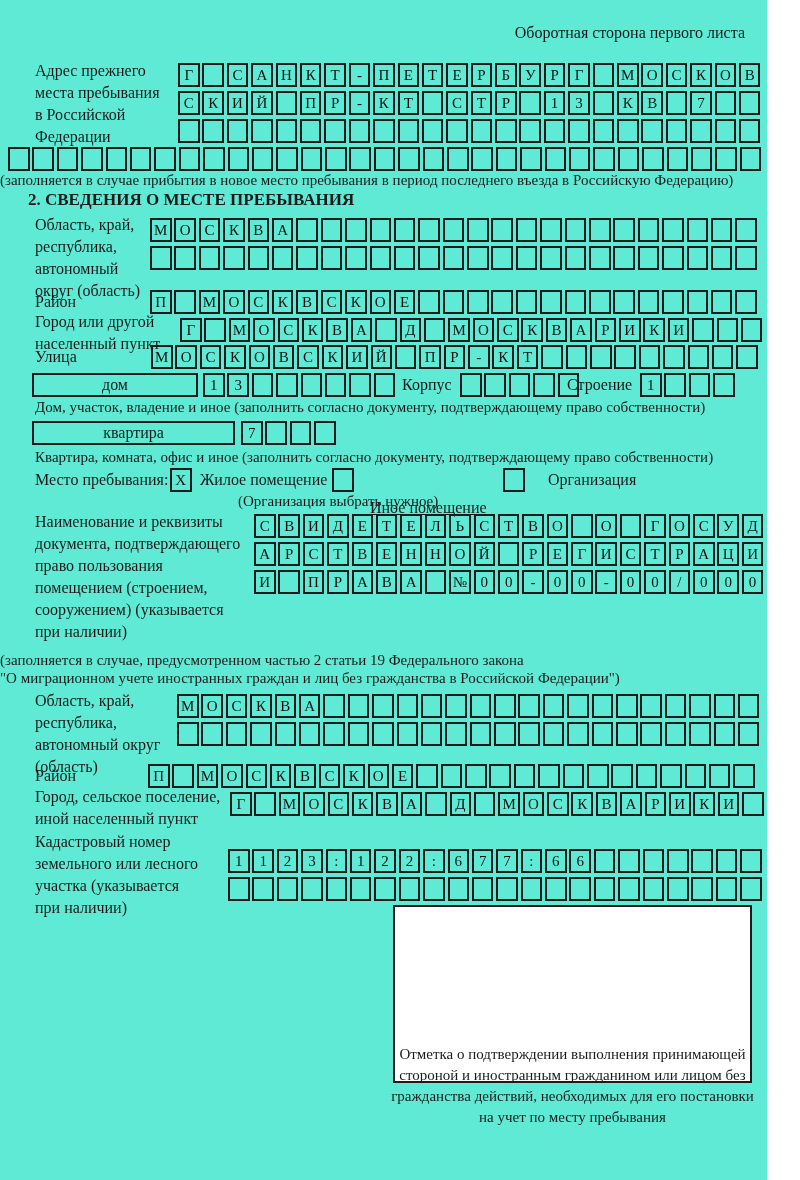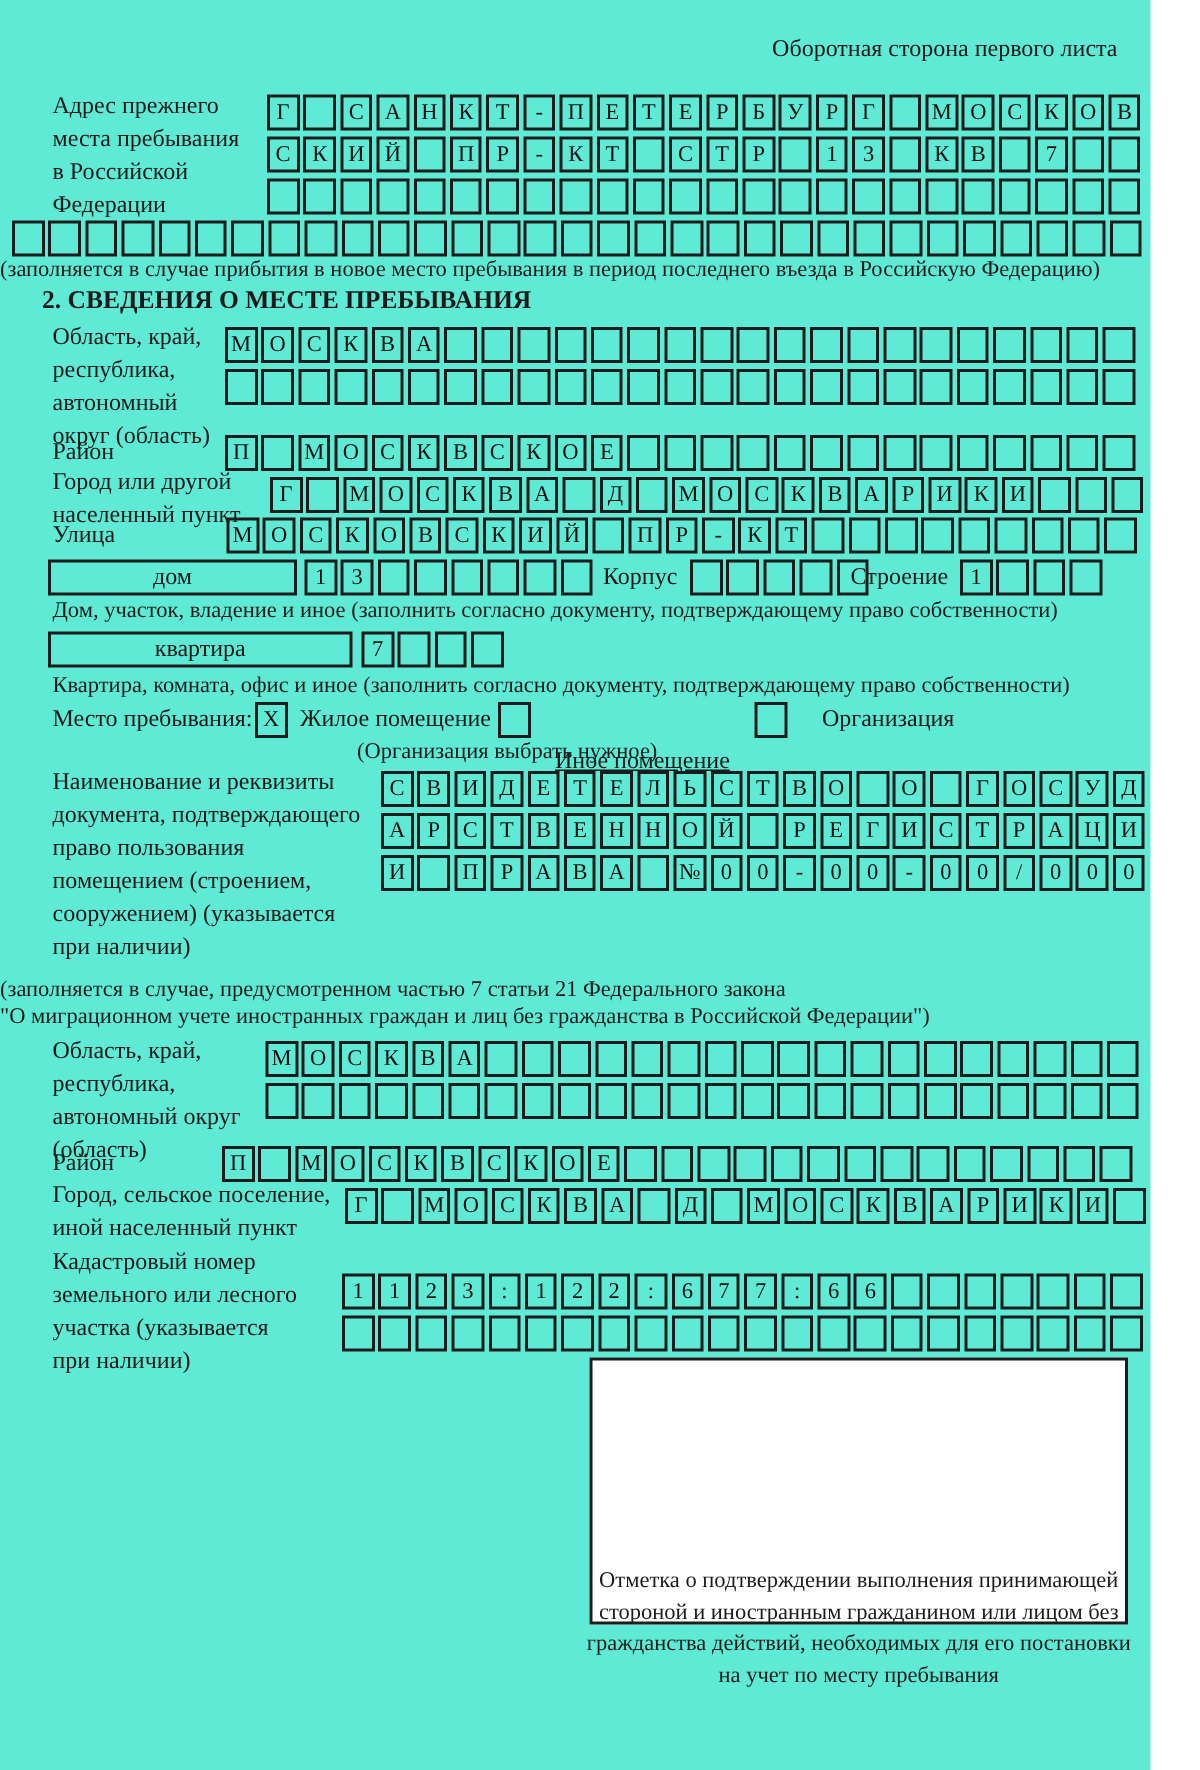--- a/index.html
+++ b/index.html
@@ -418,21 +418,21 @@
       <span class="box">0</span>
       <span class="box">-</span>
       <span class="box">0</span>
       <span class="box">0</span>
       <span class="box">/</span>
       <span class="box">0</span>
       <span class="box">0</span>
       <span class="box">0</span>
     </div>
 
-  <div class="abs cap center" style="top:652px;">(заполняется в случае, предусмотренном частью 7 статьи 21 Федерального закона</div>
+  <div class="abs cap center" style="top:652px;">(заполняется в случае, предусмотренном частью 2 статьи 19 Федерального закона</div>
   <div class="abs cap center" style="top:670px;">"О миграционном учете иностранных граждан и лиц без гражданства в Российской Федерации")</div>
 
   <div class="abs lbl" style="left:35px;top:690px;">Область, край,
 республика,
 автономный округ
 (область)</div>
   <div class="abs cells" style="left:177px;top:694px;">
       <span class="box">М</span>
       <span class="box">О</span>
       <span class="box">С</span>

